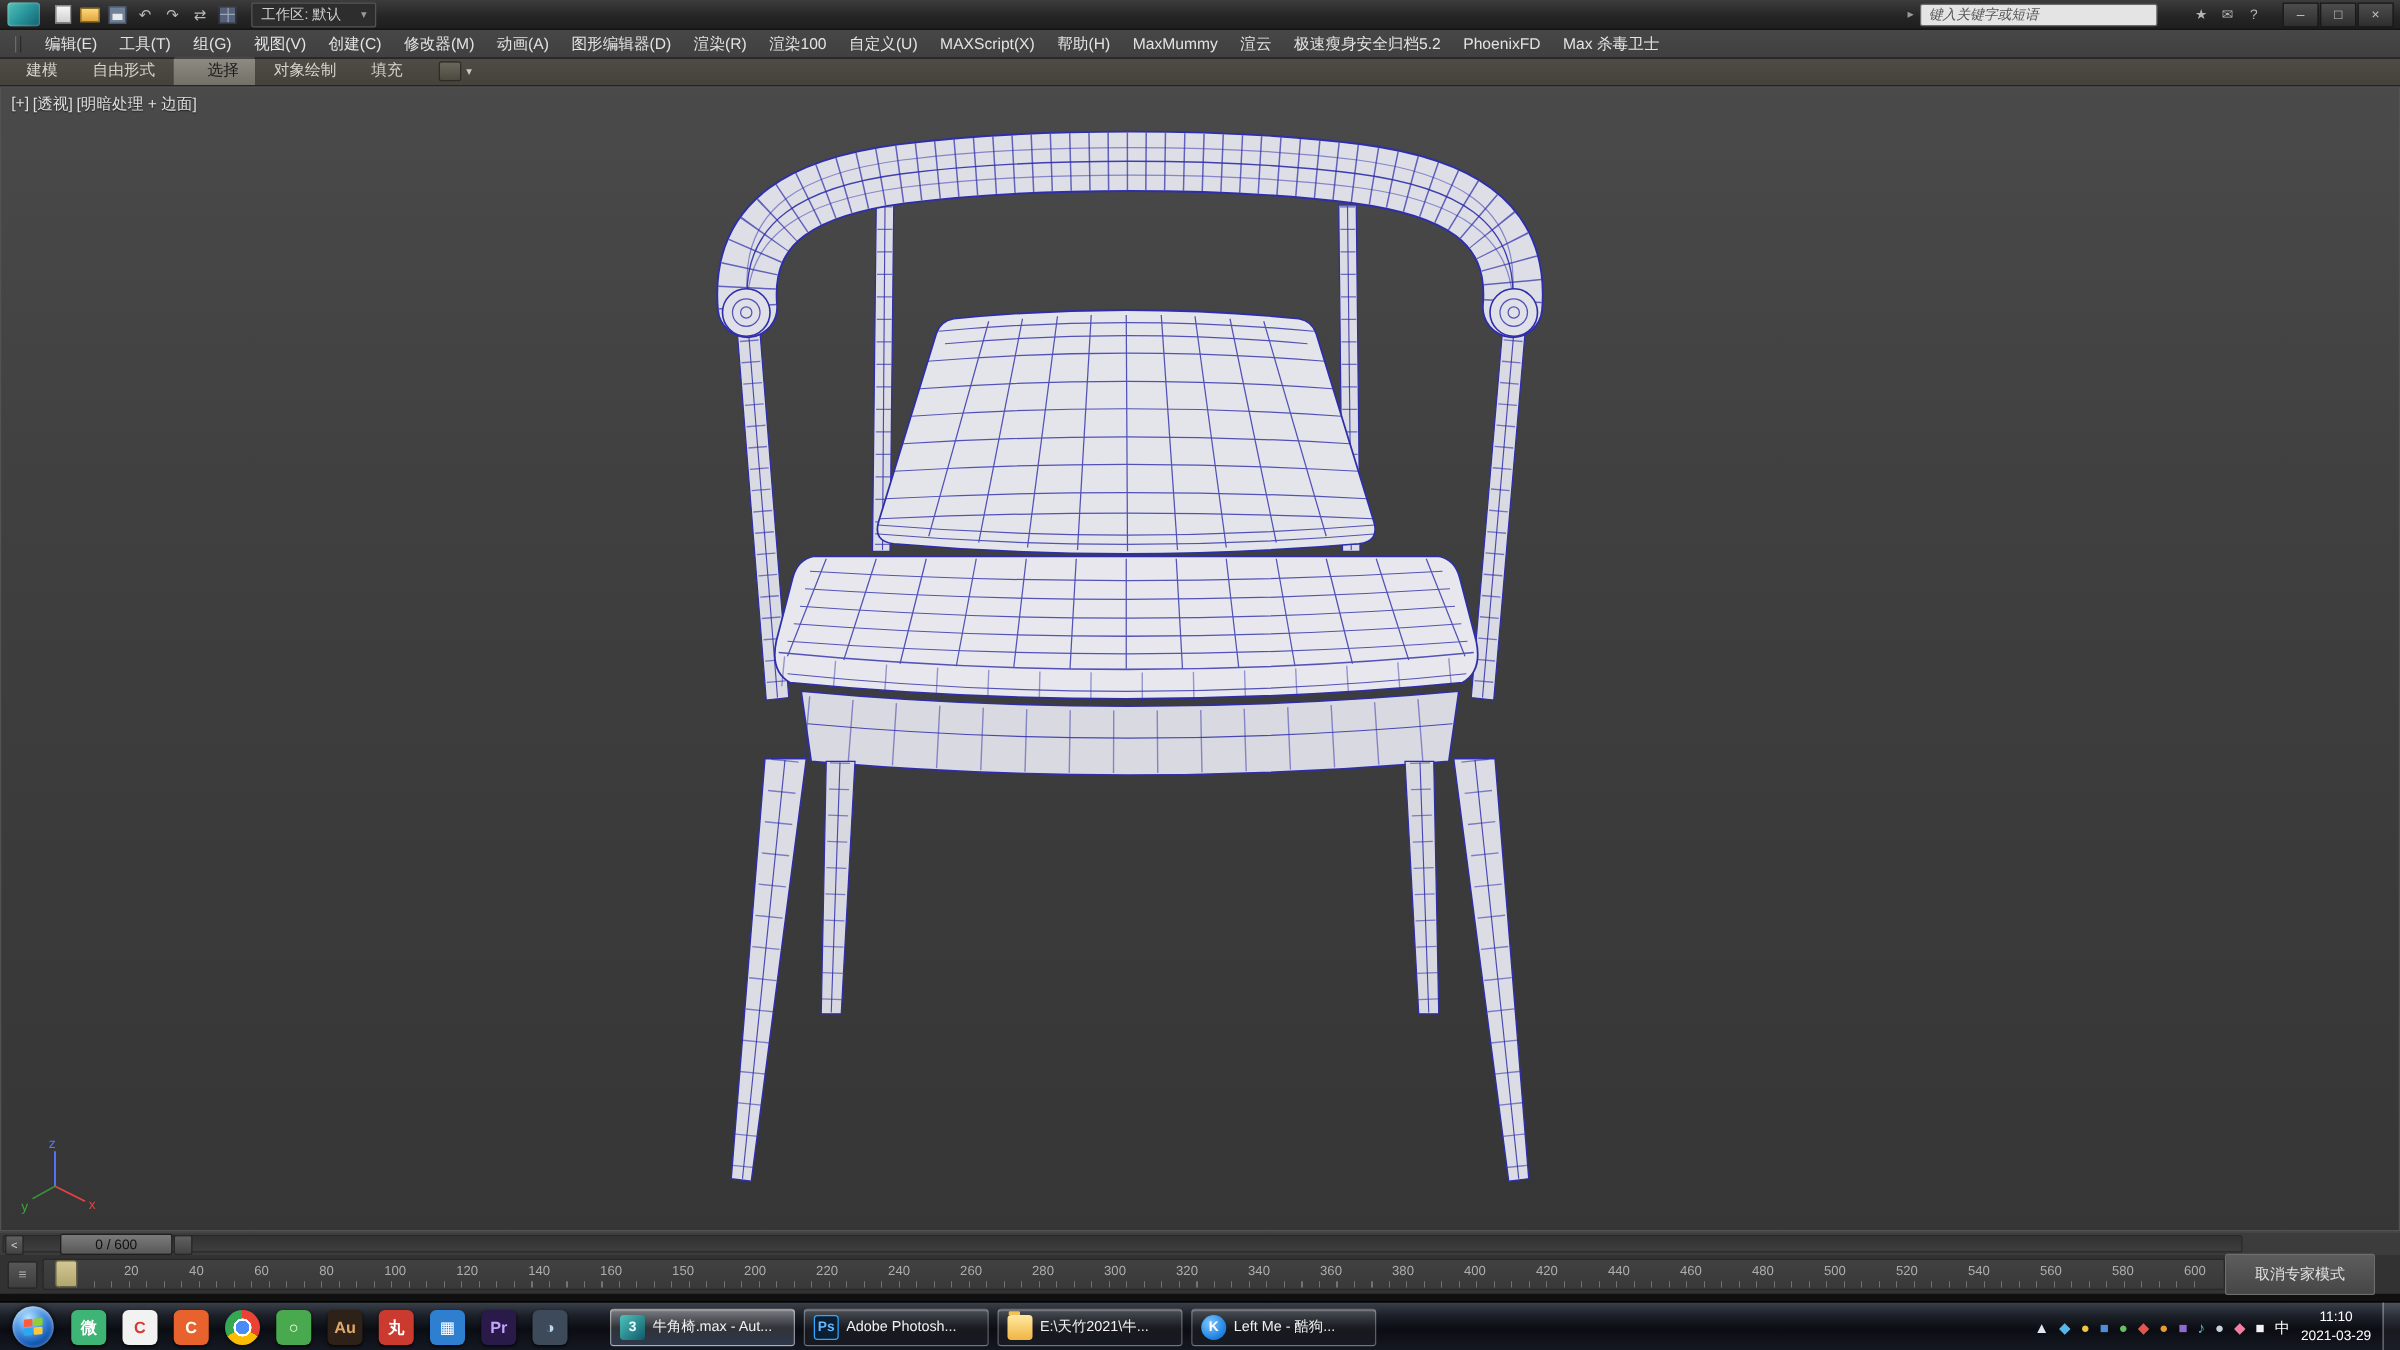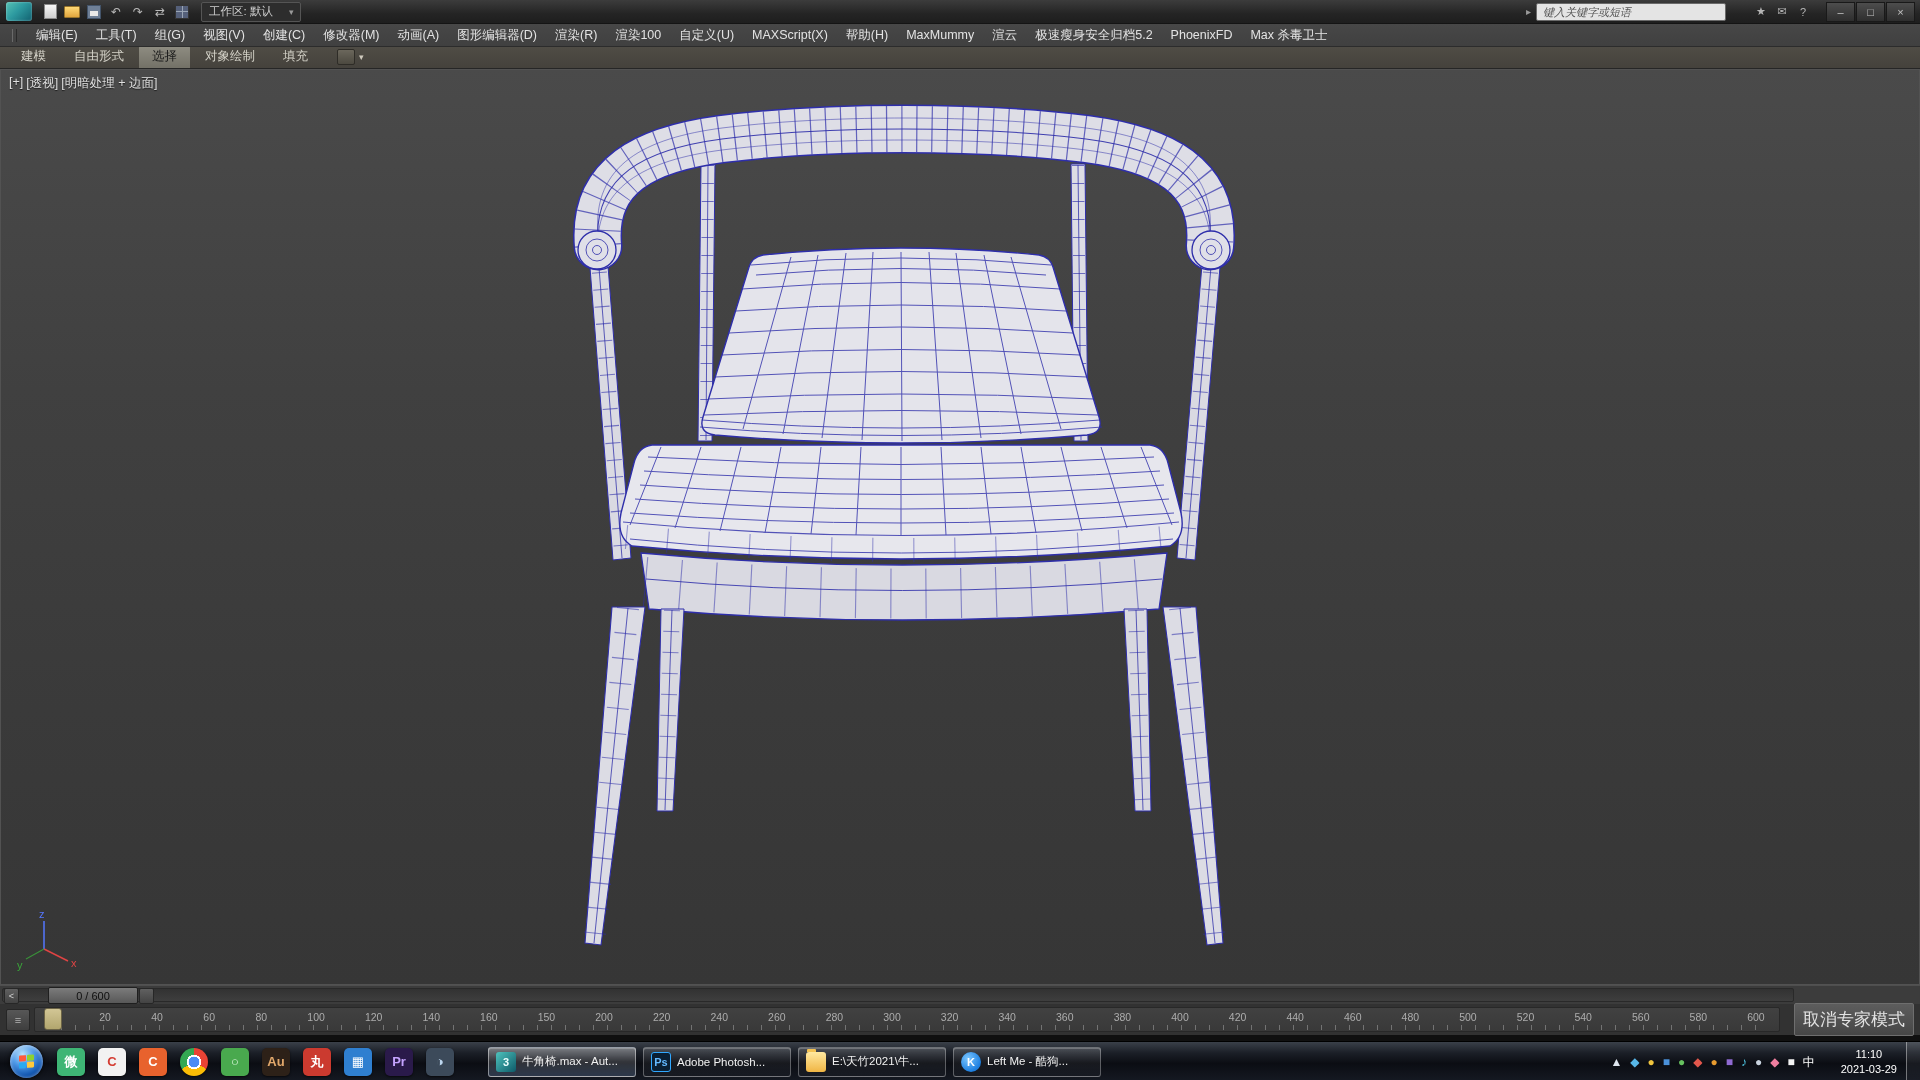--- a/index.html
+++ b/index.html
@@ -95,23 +95,23 @@
     color:#b5b5b5;font-size:11px;display:flex;align-items:center;justify-content:center;}
   .ruler{position:absolute;left:34px;right:140px;top:3px;bottom:3px;
     background:linear-gradient(#414141,#393939);border:1px solid #282828;border-radius:2px;}
   .ruler::after{content:"";position:absolute;left:12px;right:14px;bottom:1px;height:5px;
     background:repeating-linear-gradient(90deg,#737373 0 1px,transparent 1px 14px);}
   .tick-labels{position:absolute;left:12px;right:14px;top:3px;display:flex;
     justify-content:space-between;font-size:10.5px;color:#adadad;}
   .tick-labels span{flex:0 0 auto;text-align:center;min-width:12px;}
   .tb-marker{position:absolute;left:44px;top:4px;width:16px;height:20px;
     background:linear-gradient(#d2c695,#b2a66e);border:1px solid #6c6446;border-radius:3px;}
-  .expert-btn{position:absolute;right:6px;top:1003px;width:118px;height:31px;
+  .expert-btn{position:absolute;right:20px;top:1003px;width:118px;height:31px;
     background:linear-gradient(#5d5d5d,#464646);border:1px solid #6e6e6e;border-radius:2px;
-    color:#e2e2e2;font-size:17px;display:flex;align-items:center;justify-content:center;z-index:21;}
+    color:#e2e2e2;font-size:12px;display:flex;align-items:center;justify-content:center;z-index:21;}
   
   .taskbar{position:absolute;left:0;top:1041px;width:1920px;height:39px;
     background:linear-gradient(#3a4049 0%,#1b1f27 28%,#0b0d13 55%,#151922 100%);
     border-top:1px solid #000;display:flex;align-items:center;z-index:40;}
   .start-orb{width:33px;height:33px;border-radius:50%;margin:0 6px 0 10px;flex:0 0 auto;
     background:radial-gradient(circle at 38% 28%,#b9e2fb 0%,#4f9ae8 35%,#1256b0 68%,#093a7e 100%);
     box-shadow:inset 0 1px 4px rgba(255,255,255,.65),0 0 5px rgba(0,0,0,.9);
     display:flex;align-items:center;justify-content:center;}
   .orb-flag{width:15px;height:13px;display:grid;grid-template-columns:1fr 1fr;grid-template-rows:1fr 1fr;
     gap:1px;transform:skewY(-5deg);}
@@ -137,21 +137,21 @@
     display:flex;align-items:center;justify-content:center;font-size:11px;font-weight:bold;}
   .task-label{white-space:nowrap;overflow:hidden;text-overflow:ellipsis;}
   .win-max .app-icon{background:linear-gradient(135deg,#4ec3bd,#0e5a68);color:#eafffe;}
   .win-ps .app-icon{background:#0a1f33;border:1px solid #31a8ff;color:#64b9ff;box-sizing:border-box;}
   .win-folder .app-icon{background:linear-gradient(#ffe9a0,#f0b544);position:relative;}
   .win-folder .app-icon::before{content:"";position:absolute;top:-3px;left:1px;width:9px;height:3px;
     background:#f3c252;border-radius:1px 1px 0 0;}
   .win-kugou .app-icon{background:radial-gradient(circle at 35% 32%,#7ac6ff,#1d7fe0 70%);border-radius:50%;color:#fff;}
   .tray{margin-left:auto;display:flex;align-items:center;gap:8px;padding:0 6px;}
   .tray-icon{font-size:12px;line-height:1;}
-  .clock{text-align:center;color:#ffffff;font-size:11px;line-height:1.3;margin:0 9px 0 20px;white-space:nowrap;}
+  .clock{text-align:center;color:#ffffff;font-size:11px;line-height:1.3;margin:0 9px 0 3px;white-space:nowrap;}
   .show-desktop{width:13px;height:39px;border-left:1px solid rgba(255,255,255,.4);
     background:linear-gradient(rgba(255,255,255,.10),rgba(255,255,255,.02));}
 </style>
 </head>
 <body>
 
 <div class="titlebar">
   <span class="app-logo"></span>
   <div style="display:flex;align-items:center;">
 
@@ -274,21 +274,21 @@
     </div>
 </div>
 
 <div class="ribbonbar">
   <div style="display:flex;align-items:flex-end;">
 
       <span class="ribbon-tab"><i style="font-style:normal;">建模</i></span>
 
       <span class="ribbon-tab"><i style="font-style:normal;">自由形式</i></span>
 
-      <span class="ribbon-tab active"><i style="font-style:normal;">选择</i></span>
+      <span class="ribbon-tab active"><i style="font-style:normal;margin-left:14px;">选择</i></span>
 
       <span class="ribbon-tab"><i style="font-style:normal;">对象绘制</i></span>
 
       <span class="ribbon-tab"><i style="font-style:normal;">填充</i></span>
     </div>
   <div class="ribbon-extra">
     <span class="ribbon-mini"></span>
     <span class="ribbon-caret">▾</span>
   </div>
 </div>

